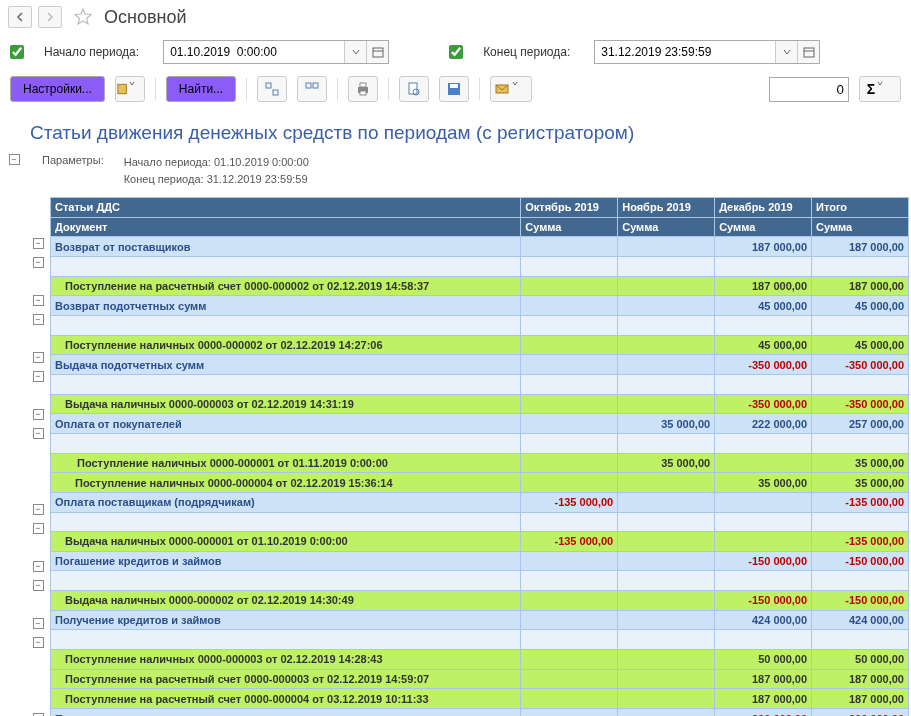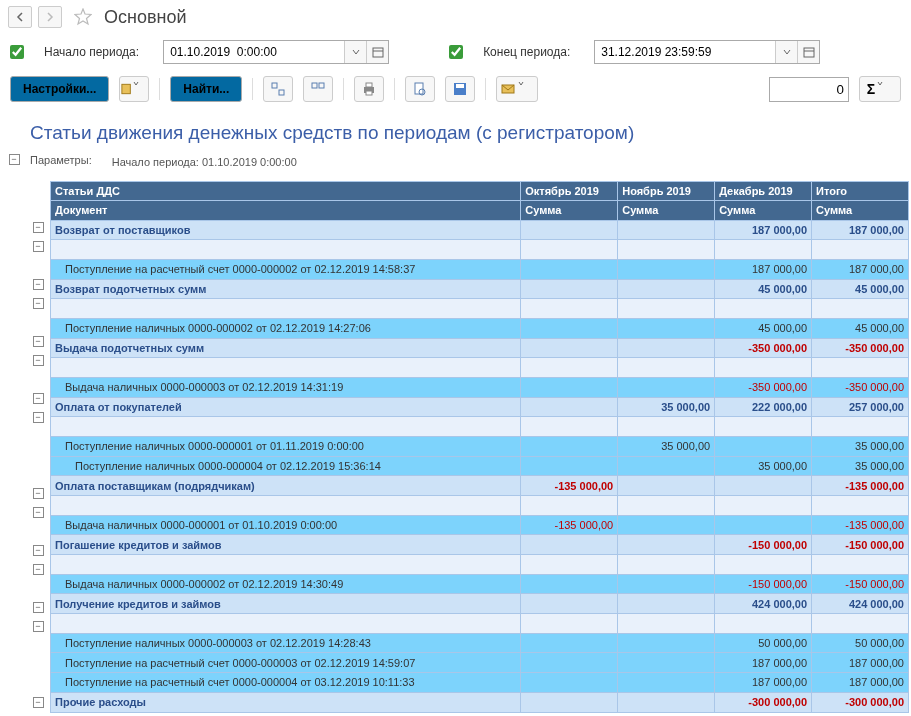--- a/index.html
+++ b/index.html
@@ -12,43 +12,43 @@
   .title-text { font-size: 18px; color: #444; }
   
   .period-row { display: flex; align-items: center; padding: 6px 10px; gap: 20px; }
   .chk { width: 14px; height: 14px; accent-color: #3a9c3a; }
   .period-label { margin-right: 4px; }
   .date-input-group { display: inline-flex; border: 1px solid #aaa; background: #fff; }
   .date-input { border: none; padding: 3px 6px; width: 180px; font-size: 12px; outline: none; }
   .mini-btn { width: 22px; height: 22px; border: none; border-left: 1px solid #ccc; background: #f7f7f7; display: inline-flex; align-items: center; justify-content: center; cursor: pointer; }
   
   .toolbar { display: flex; align-items: center; padding: 6px 10px; gap: 10px; }
-  .btn { padding: 5px 12px; border: 1px solid #aaa; background: #0369a1; border-radius: 3px; cursor: pointer; font-size: 12px; display: inline-flex; align-items: center; gap: 4px; font-weight: bold; }
+  .btn { padding: 5px 12px; border: 1px solid #aaa; background: #8b5cf6; border-radius: 3px; cursor: pointer; font-size: 12px; display: inline-flex; align-items: center; gap: 4px; }
   .btn-primary { background: #ffd829; border-color: #d4aa00; font-weight: bold; }
   .tbtn { width: 30px; height: 26px; border: 1px solid #ccc; background: #f7f7f7; border-radius: 3px; display: inline-flex; align-items: center; justify-content: center; cursor: pointer; }
   .tbtn svg { width: 16px; height: 16px; }
   .sep { width: 1px; height: 22px; background: #ddd; }
   .num-input { width: 80px; padding: 4px; border: 1px solid #aaa; text-align: right; }
   
   .report-area { display: flex; padding: 4px 2px; }
   .tree-col { width: 24px; flex-shrink: 0; }
   .tree-btn { width: 11px; height: 11px; border: 1px solid #888; background: #fff; margin: 2px auto; display: block; text-align: center; line-height: 9px; font-size: 9px; cursor: pointer; color: #555; }
   .report-body { flex: 1; }
   
   .report-title { color: #3b5ea8; font-size: 19px; font-weight: normal; padding: 10px 4px 8px; }
-  .params-block { display: flex; gap: 20px; padding: 2px 4px 10px; font-size: 11px; color: #555; }
+  .params-block { display: flex; gap: 20px; padding: 2px 4px 10px; font-size: 11px; color: #555; margin-left: 12px; }
   .params-values div { line-height: 1.5; }
   
   .grid { border-collapse: collapse; width: 100%; table-layout: fixed; }
   .grid td, .grid th { border: 1px solid #a9c6e8; padding: 2px 4px; height: 18px; font-size: 11px; white-space: nowrap; overflow: hidden; }
   .hdr1 td { background: #436890; color: #fff; font-weight: bold; }
   .hdr2 td { background: #436890; color: #fff; font-weight: bold; }
   .grp td { background: #cde2f7; color: #2a4e8a; font-weight: bold; }
   .sub td { background: #e9f1fb; }
-  .det td { background: #7dd3fc; color: #333; }
+  .det td { background: #bef264; color: #333; font-weight: bold; }
   .num { text-align: right; }
   .neg { color: #c00000 !important; }
   
   .grid col.c-name { width: 456px; }
   .grid col.c-month { width: 94px; }
   .grid col.c-total { width: 94px; }
   .grid-wrap { display: flex; }
   .tree-cells { display: flex; flex-direction: column; width: 24px; flex-shrink: 0; }
 </style>
 </head>
@@ -179,20 +179,21 @@
   <div class="tree-col">
     <div style="height:40px"></div>
     <div class="tree-btn">−</div>
   </div>
   <div class="report-body">
     <div class="report-title">Статьи движения денежных средств по периодам (с регистратором)</div>
     <div class="params-block">
       <div>Параметры:</div>
       <div class="params-values">
         <div>Начало периода: 01.10.2019 0:00:00</div>
+        <div>Конец периода: 31.12.2019 23:59:59</div>
       </div>
     </div>
 
     <div class="grid-wrap">
       <div class="tree-cells" id="tree-cells">
           <div style="height: 19px;"></div>
           <div style="height: 19px;"></div>
           <div style="height: 19px;">
             <div class="tree-btn" style="margin-top: 3px;">−</div>
           </div>
@@ -344,21 +345,21 @@
               <td class="num">257 000,00</td>
             </tr>
             <tr class="sub">
               <td></td>
               <td class="num"></td>
               <td class="num"></td>
               <td class="num"></td>
               <td class="num"></td>
             </tr>
             <tr class="det">
-              <td style="padding-left: 14px;">Поступление наличных 0000-000001 от 01.11.2019 0:00:00</td>
+              <td style="padding-left: 26px;">Поступление наличных 0000-000001 от 01.11.2019 0:00:00</td>
               <td class="num"></td>
               <td class="num">35 000,00</td>
               <td class="num"></td>
               <td class="num">35 000,00</td>
             </tr>
             <tr class="det">
               <td style="padding-left: 24px;">Поступление наличных 0000-000004 от 02.12.2019 15:36:14</td>
               <td class="num"></td>
               <td class="num"></td>
               <td class="num">35 000,00</td>

